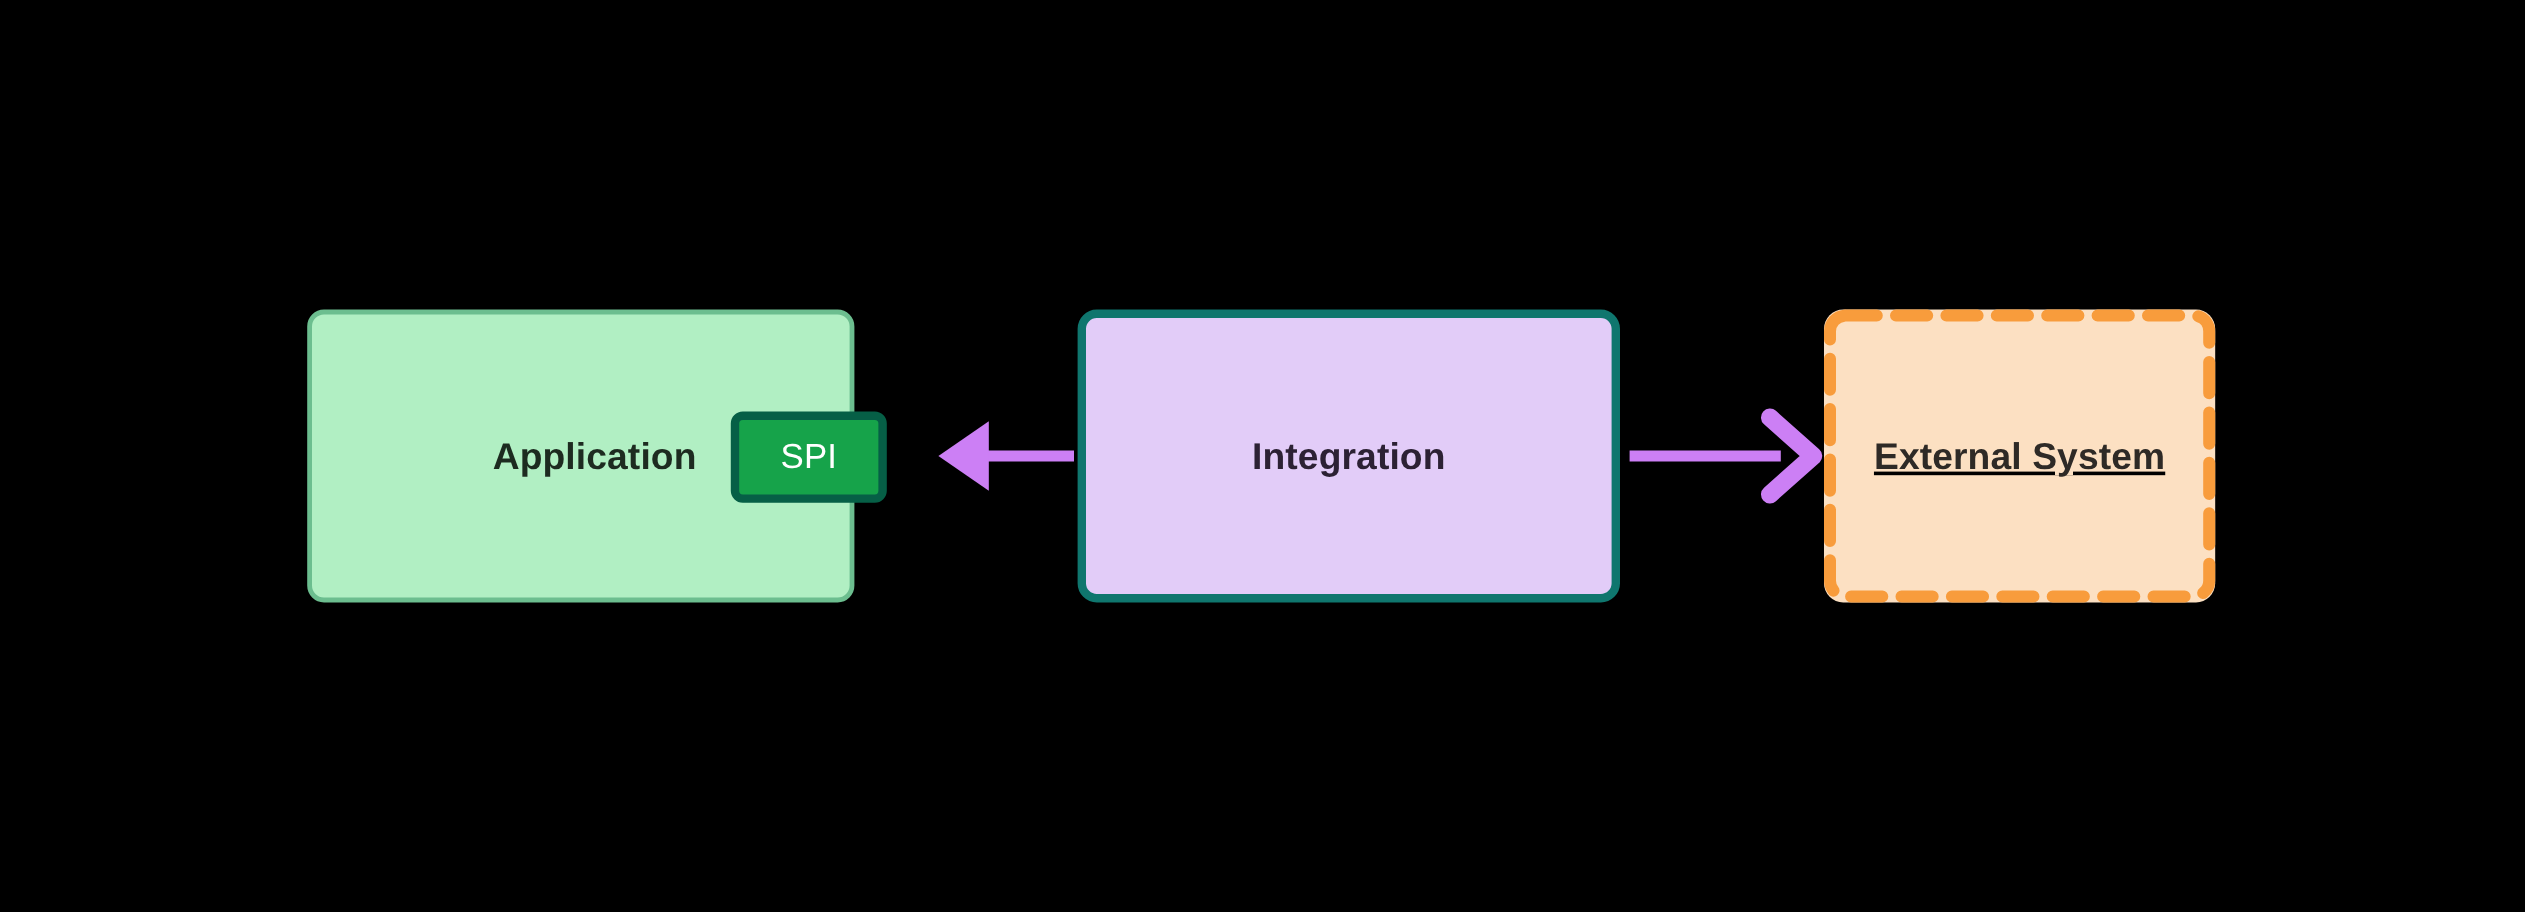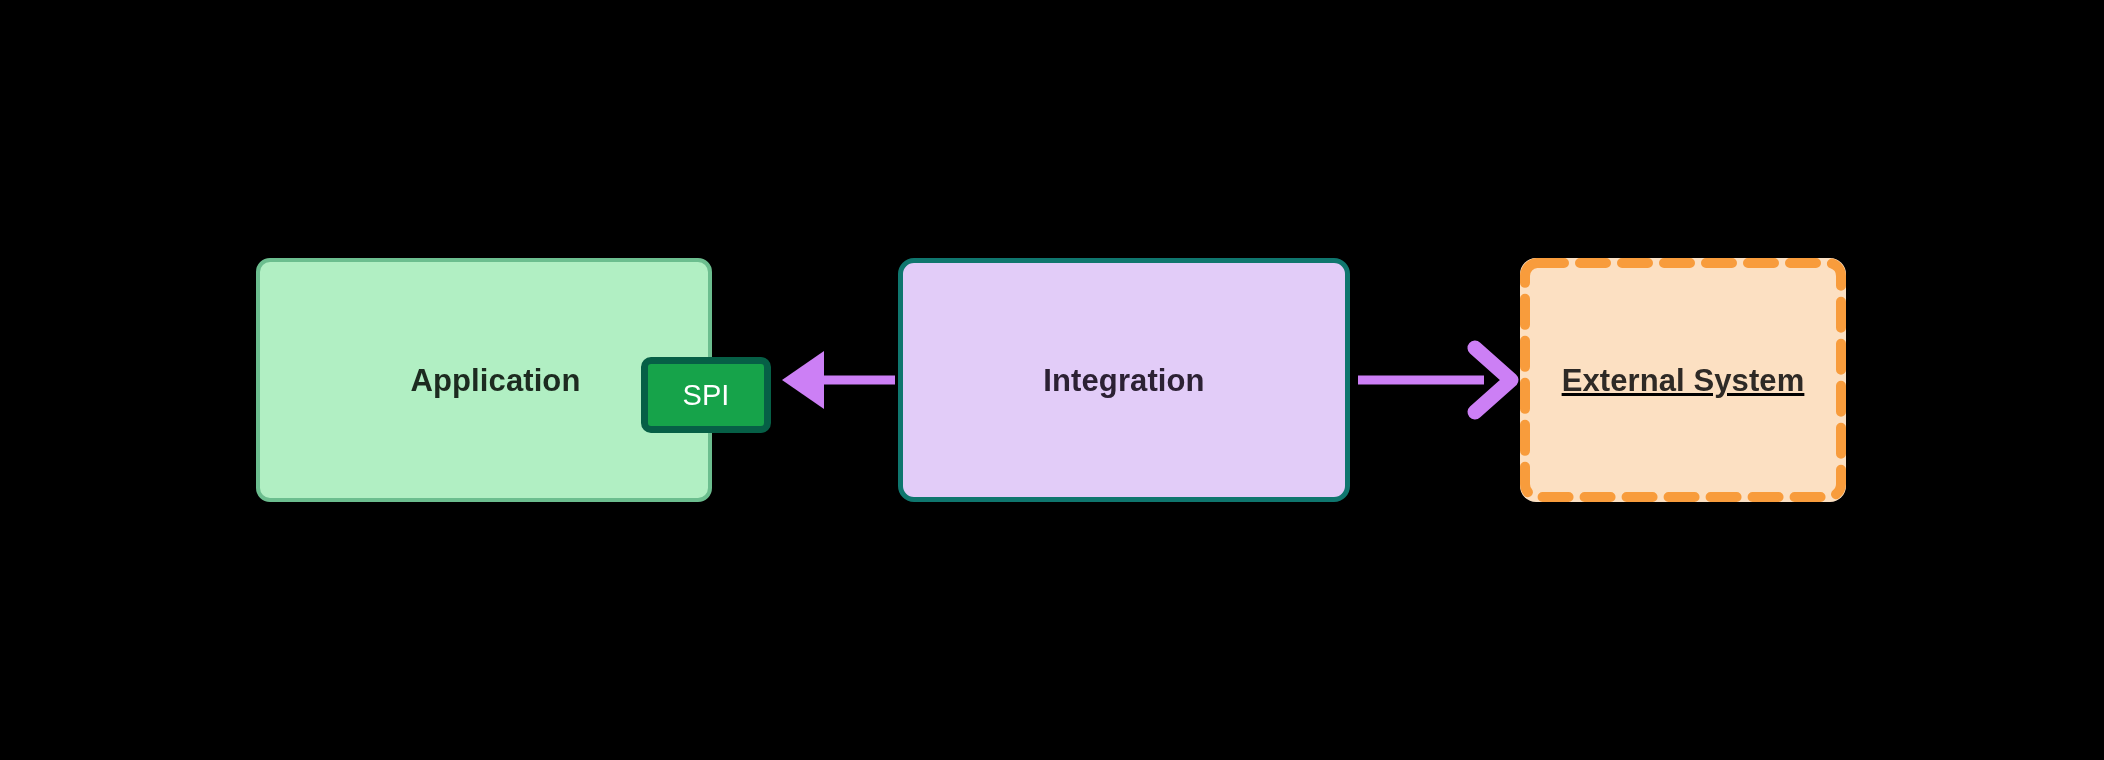--- a/index.html
+++ b/index.html
@@ -49,44 +49,43 @@
     background: #b1efc3;
     border: 4px solid #6cbe8f;
     padding-left: 23px;
   }
   #node-application .node-label {
     color: #1d2b20;
   }
 
   
   #node-spi {
-    left: 641px;
+    left: 609px;
     top: 343px;
     width: 130px;
     height: 76px;
     background: #16a34a;
     border: 7px solid #065f46;
     border-radius: 10px;
     z-index: 6;
-    margin-top: 14px;
   }
   #node-spi .node-label {
     color: #ffffff;
     font-size: 29px;
     font-weight: 400;
   }
 
   
   #node-integration {
     left: 898px;
     top: 258px;
     width: 452px;
     height: 244px;
     background: #e2ccf8;
-    border: 5px solid #0f766e;
+    border: 7px solid #0f766e;
     border-radius: 16px;
     text-align: center;
   }
   #node-integration .node-label {
     color: #2c2134;
   }
 
   
   #node-external-system {
     left: 1520px;

